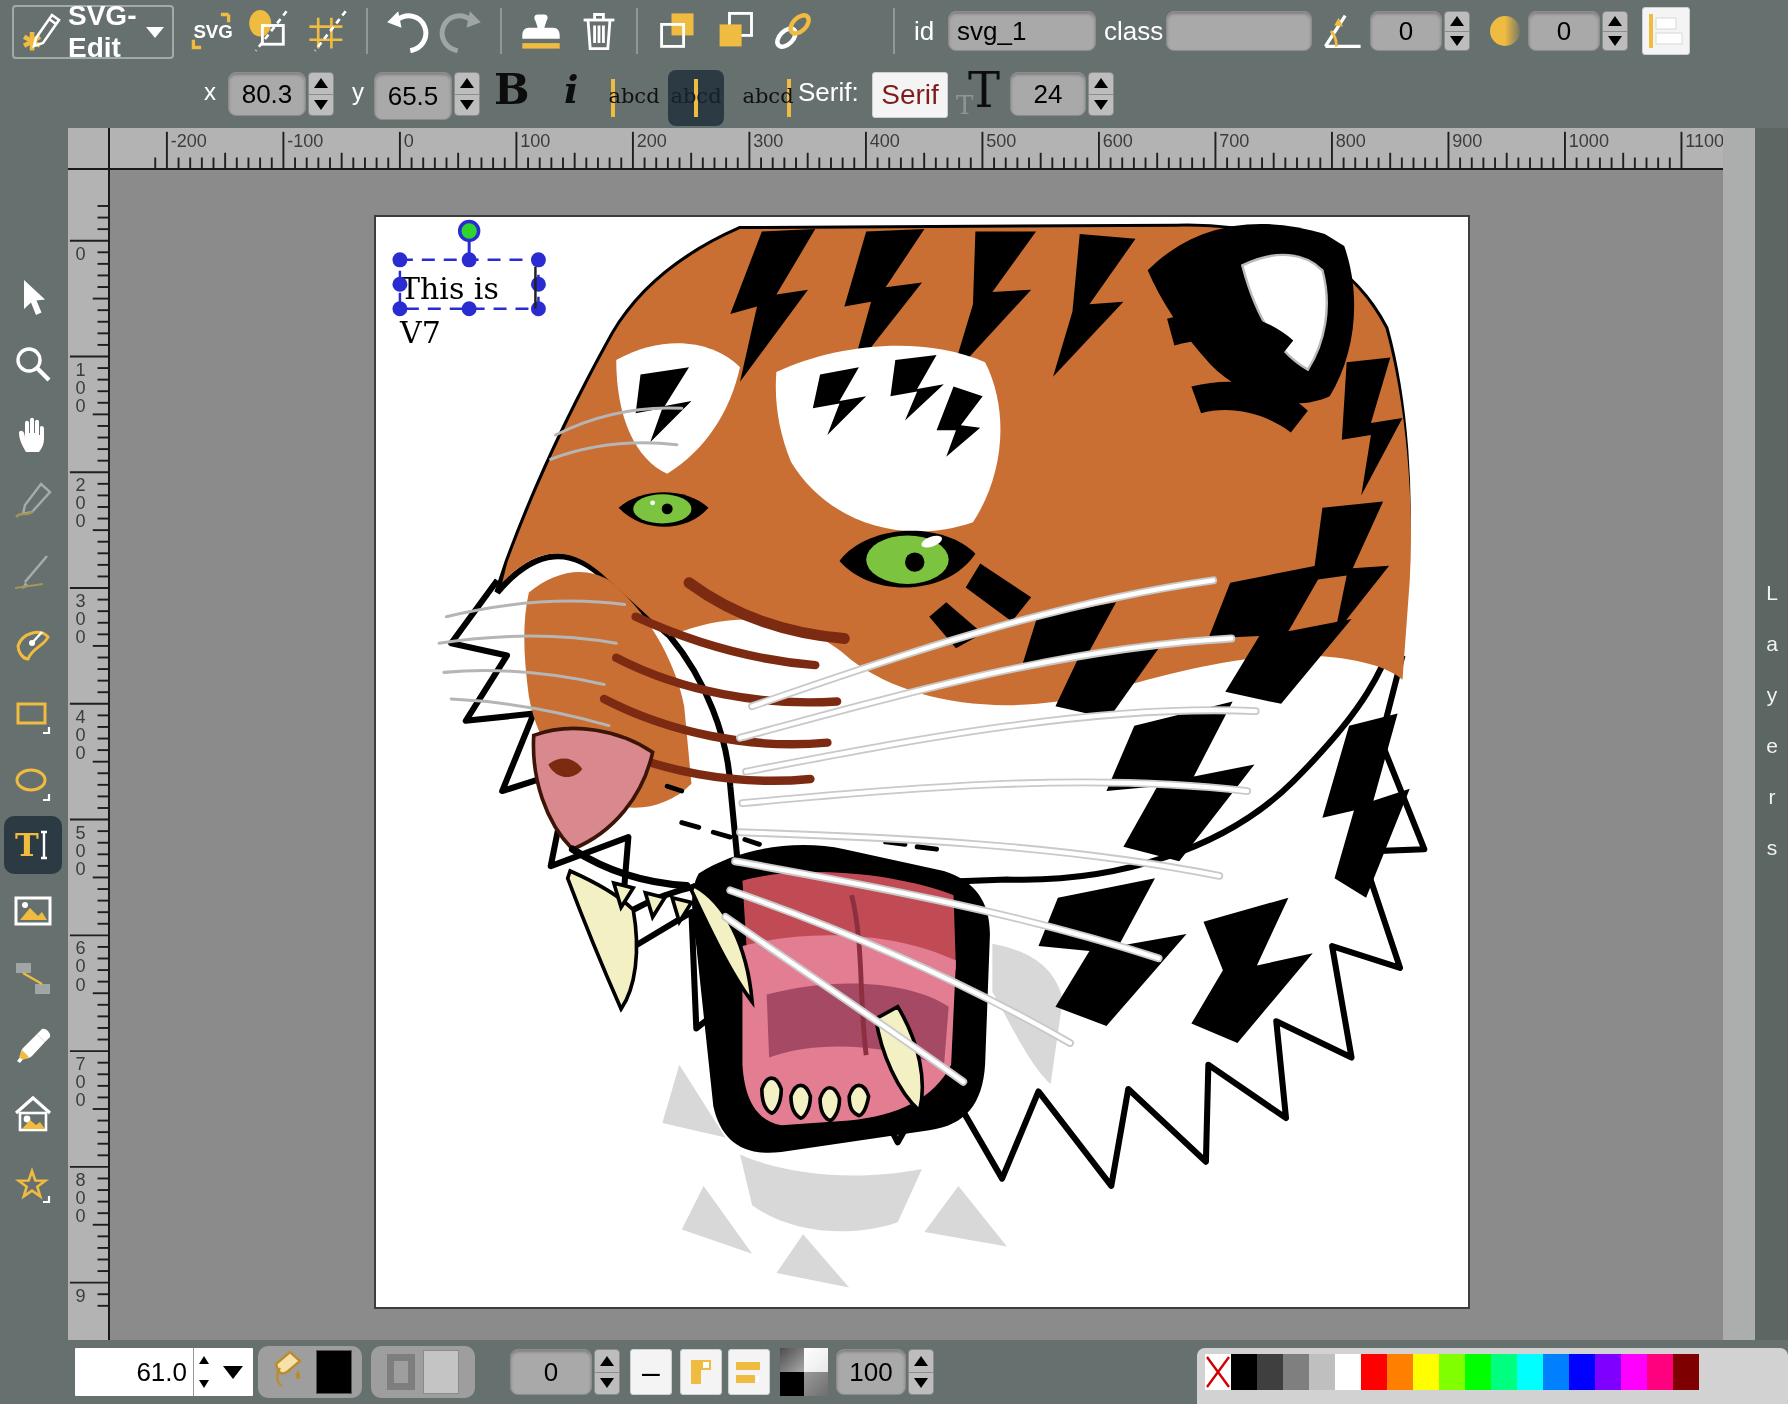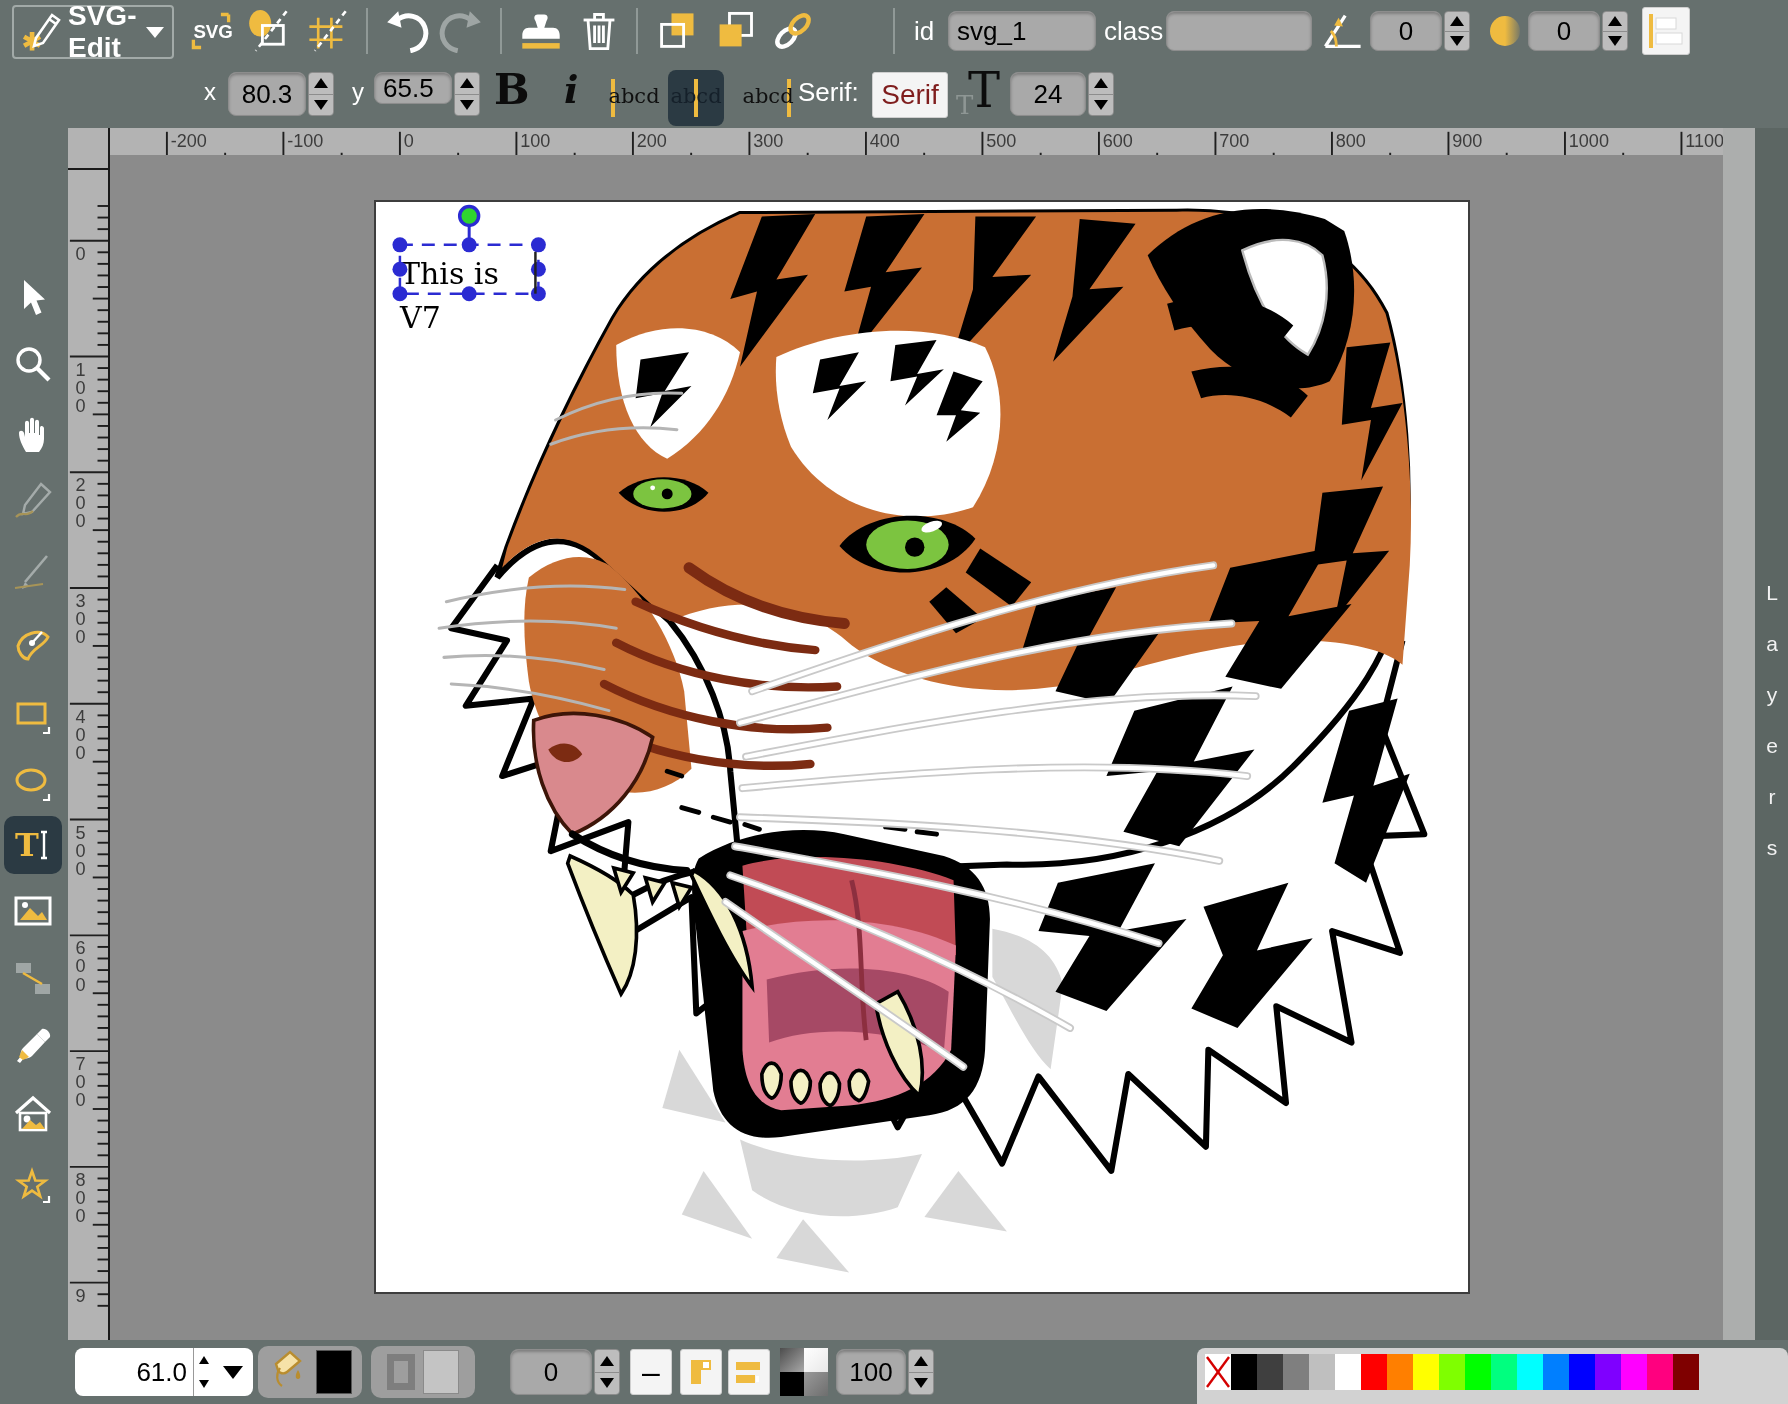--- a/index.html
+++ b/index.html
@@ -55,37 +55,37 @@
   .tool{position:absolute;left:4px;width:58px;height:58px;display:flex;align-items:center;justify-content:center;cursor:pointer}
   .tool.disabled{opacity:.48;cursor:default}
   .tool.selected{background:var(--sel-dark);border-radius:10px}
 
   
   #workspace{left:68px;top:128px;width:1687px;height:1212px;background:var(--ws-bg)}
   #corner{left:0;top:0;width:42px;height:42px;background:var(--ruler-bg);
           border-right:2px solid #1a1a1a;border-bottom:2px solid #1a1a1a}
   #hruler{left:42px;top:0;width:1616px;height:42px;background:var(--ruler-bg);border-bottom:2px solid #1a1a1a}
   #vruler{left:0;top:42px;width:42px;height:1170px;background:var(--ruler-bg);border-right:2px solid #1a1a1a}
-  #canvas-region{left:42px;top:27px;width:1613px;height:1170px;background:var(--ws-bg);overflow:hidden}
+  #canvas-region{left:42px;top:42px;width:1613px;height:1170px;background:var(--ws-bg);overflow:hidden}
   #scroll-track{left:1655px;top:0;width:32px;height:1212px;background:#ACAEAD}
   #svgcanvas{left:264px;top:45px;width:1096px;height:1094px;background:#fff;border:2px solid #3d3d3d}
   #tiger-svg{position:absolute;inset:0;width:100%;height:100%}
   #sel-overlay{position:absolute;inset:0;width:100%;height:100%;pointer-events:none}
   #canvas-text{position:absolute;left:24px;top:50px;width:142px;height:44px;line-height:44px;
                font-family:"DejaVu Serif","Liberation Serif",serif;font-size:30px;color:#000;cursor:text}
 
   
   #layersbar{left:1755px;top:128px;width:33px;height:1212px;background:#5C6663;
              display:flex;align-items:center;justify-content:center;cursor:pointer}
   #layers-title{writing-mode:vertical-lr;text-orientation:upright;letter-spacing:28px;
                 color:#F2F2F2;font-size:21px}
 
   
   #bottombar{left:0;top:1340px;width:1788px;height:64px;background:var(--chrome)}
-  #zoombox{left:75px;top:8px;width:178px;height:48px;background:#fff;border-radius:8px;
+  #zoombox{left:75px;top:8px;width:178px;height:48px;background:#fff;border-radius:1px;
            display:flex;align-items:center;overflow:hidden;cursor:pointer}
   #zoom-val{flex:1;text-align:right;font-size:26px;color:#000;padding-right:6px}
   .mini-spin{width:20px;height:100%;border-left:1px solid #999;display:flex;flex-direction:column}
   .mini-spin div{flex:1;display:flex;align-items:center;justify-content:center}
   .mini-up{width:0;height:0;border-left:5px solid transparent;border-right:5px solid transparent;border-bottom:8px solid #000}
   .mini-dn{width:0;height:0;border-left:5px solid transparent;border-right:5px solid transparent;border-top:8px solid #000}
   .zoom-caret{width:0;height:0;border-left:10px solid transparent;border-right:10px solid transparent;
               border-top:13px solid #000;margin:0 10px}
   .graybtn{top:6px;height:52px;background:#9E9E9E;border-radius:10px;display:flex;
            align-items:center;justify-content:center;gap:8px;cursor:pointer}
@@ -251,21 +251,21 @@
     <div class="abs spin" style="left:308px;top:10px;width:26px;height:44px">
       <div>
           <span class="arr-up"></span>
         </div>
         <div>
           <span class="arr-dn"></span>
         </div>
     </div>
 
     <span class="abs lbl" style="left:352px;font-size:24px">y</span>
-    <input class="abs numbox" style="left: 374px; top: 10px; width: 78px; height: 32px; " readonly="" value="65.5">
+    <input class="abs numbox" style="left: 374px; top: 10px; width: 78px; height: 48px; text-align: center;" readonly="" value="65.5">
     <div class="abs spin" style="left:454px;top:10px;width:26px;height:44px">
       <div>
           <span class="arr-up"></span>
         </div>
         <div>
           <span class="arr-dn"></span>
         </div>
     </div>
 
     <span class="abs bold-btn" style="left:494px;top:3px">B</span>

